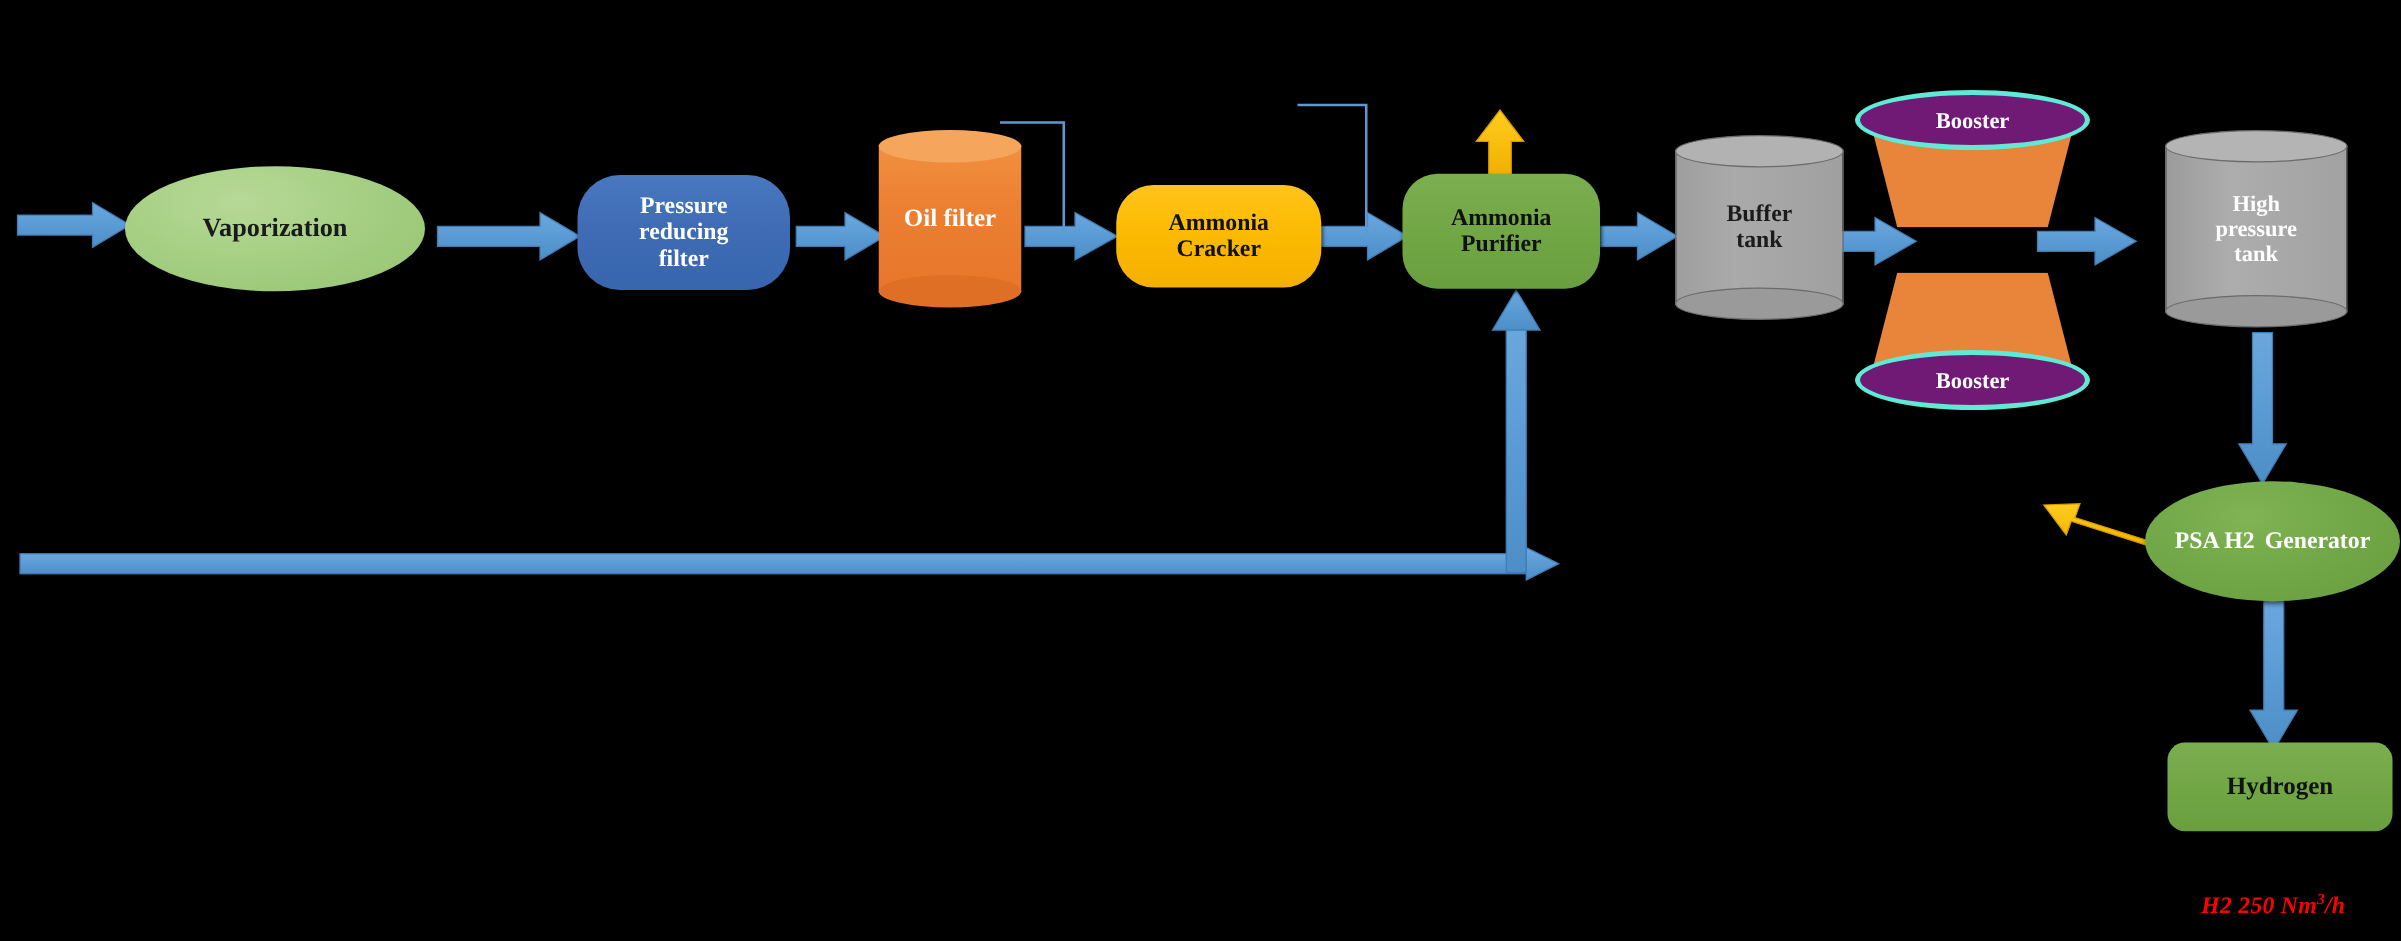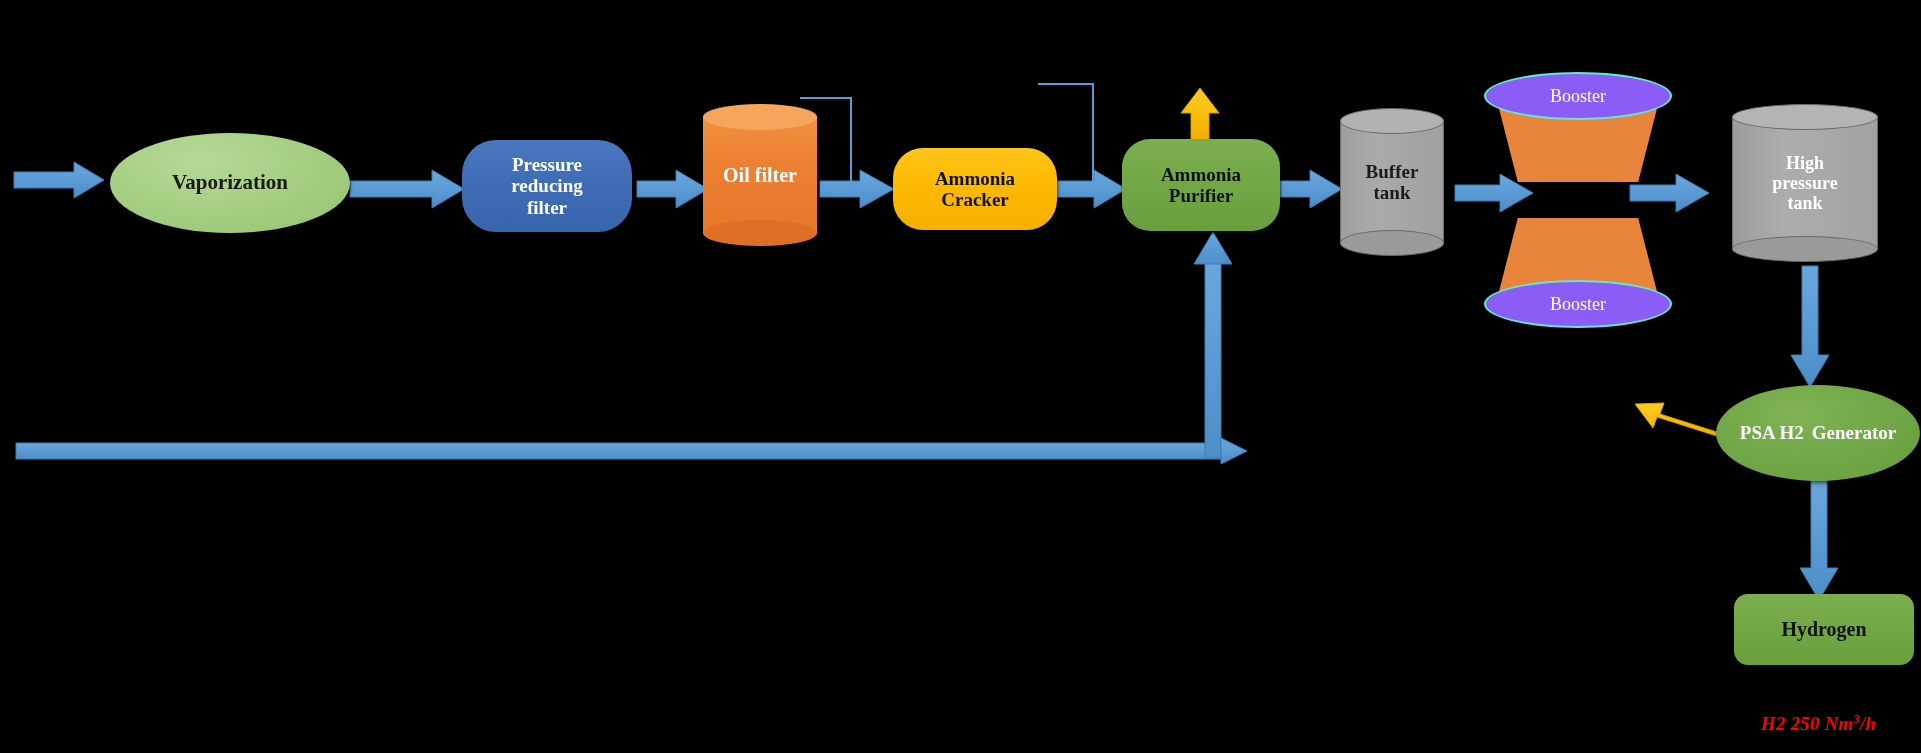--- a/index.html
+++ b/index.html
@@ -125,29 +125,29 @@
     background: #e8853a;
   }
   .booster-top .trap {
     clip-path: polygon(6% 0%, 94% 0%, 82% 100%, 18% 100%);
   }
   .booster-bot .trap {
     clip-path: polygon(18% 0%, 82% 0%, 94% 100%, 6% 100%);
   }
   .booster .cap {
     position: absolute;
-    background: #8b5cf6;
+    background: #701a75;
     border-radius: 50%;
-    border: 2px solid #5eead4;
+    border: 4px solid #5eead4;
     box-sizing: border-box;
     display: flex;
     align-items: center;
     justify-content: center;
     color: #ffffff;
-    font-weight: normal;
+    font-weight: bold;
     z-index: 4;
   }
 
   .red-note {
     position: absolute;
     color: #ff0000;
     font-weight: bold;
     font-size: 19px;
     letter-spacing: 0.2px;
     white-space: nowrap;
@@ -246,21 +246,21 @@
     </g>
 
     <g>
       <path d="M800,98 L851,98 L851,189" fill="none" stroke="#5b9bd5" stroke-width="2"></path>
     </g>
     <g>
       <path d="M1038,84 L1093,84 L1093,190" fill="none" stroke="#5b9bd5" stroke-width="2"></path>
     </g>
   </svg>
 
-  <div class="node ellipse-green" style="left:110px; top:133px; width:240px; height:100px; font-size:21px; z-index:3;">
+  <div class="node ellipse-green" style="left:100px; top:133px; width:240px; height:100px; font-size:21px; z-index:3;">
     <span class="label">Vaporization</span>
   </div>
 
   <div class="node stadium-blue" style="left:462px; top:140px; width:170px; height:92px; font-size:19px; z-index:3; flex-direction:column;">
     <span class="label">Pressure</span>
     <span class="label">reducing</span>
     <span class="label">filter</span>
   </div>
 
   <div class="cyl cyl-orange" style="left:703px; top:104px; width:114px; height:142px; z-index:3;">
@@ -273,21 +273,21 @@
   <div class="node stadium-yellow" style="left:893px; top:148px; width:164px; height:82px; font-size:19px; z-index:3; flex-direction:column;">
     <span class="label">Ammonia</span>
     <span class="label">Cracker</span>
   </div>
 
   <div class="node stadium-green" style="left:1122px; top:139px; width:158px; height:92px; font-size:19px; z-index:3; flex-direction:column;">
     <span class="label">Ammonia</span>
     <span class="label">Purifier</span>
   </div>
 
-  <div class="cyl cyl-gray" style="left:1340px; top:108px; width:104px; height:148px; z-index:3;">
+  <div class="cyl cyl-gray" style="left:1340px; top:108px; width:135px; height:148px; z-index:3;">
     <div class="body"></div>
     <div class="cap-top"></div>
     <div class="cap-bot"></div>
     <div class="label" style="font-size:19px;">
       <div>Buffer</div>
       <div>tank</div>
     </div>
   </div>
 
   <div class="booster booster-top" style="left:1484px; top:72px; width:188px; height:110px; z-index:3;">

